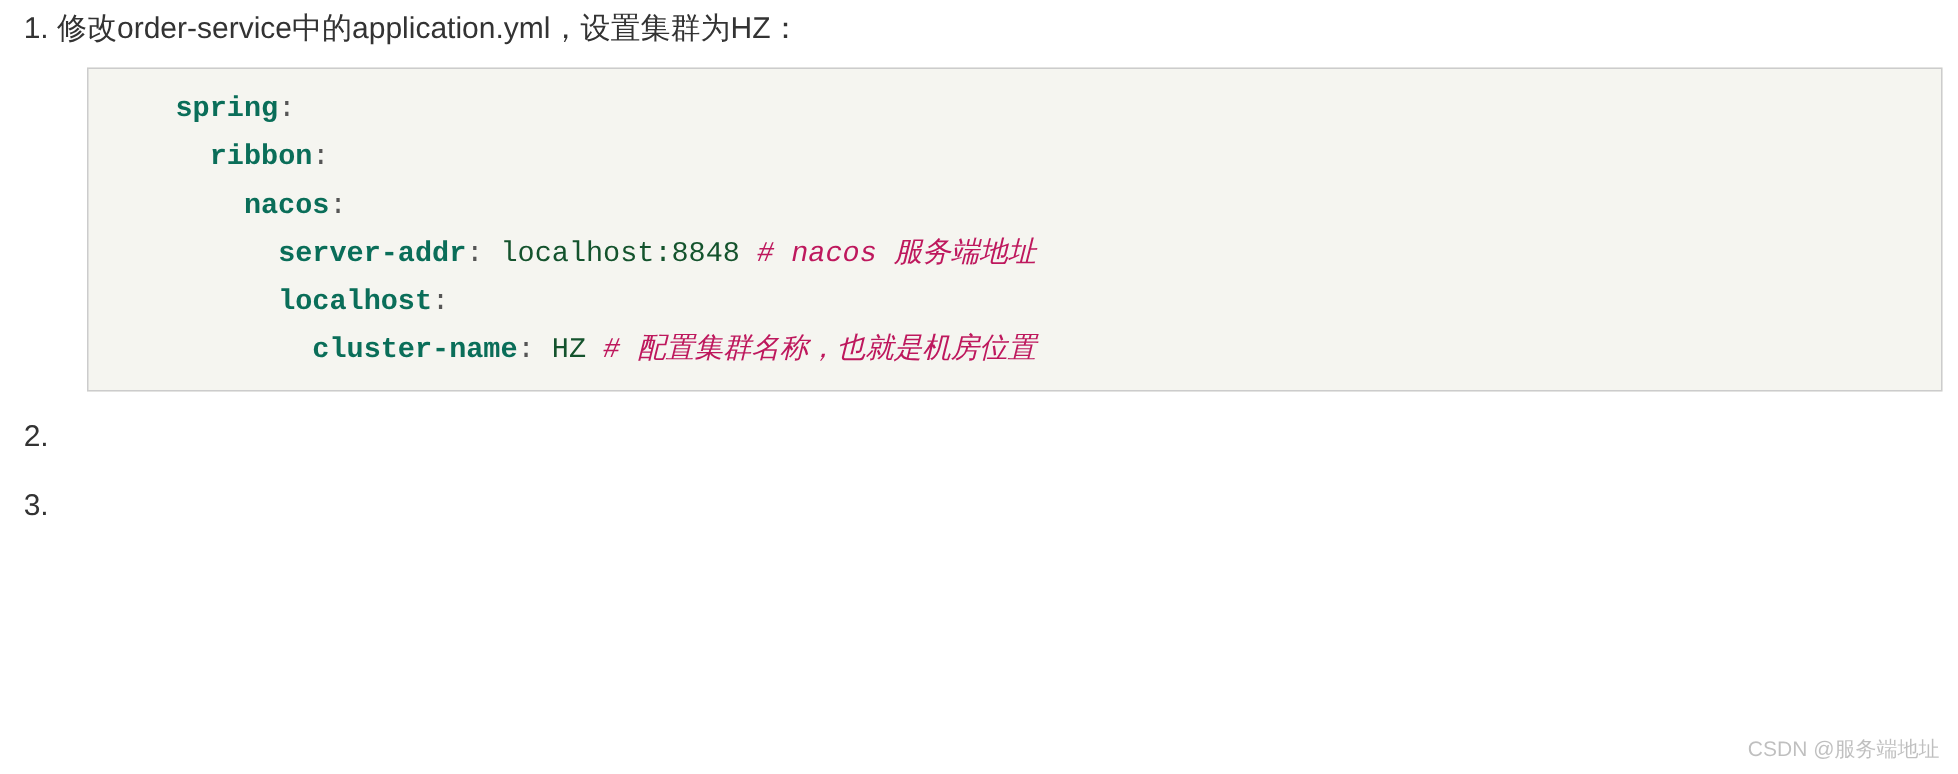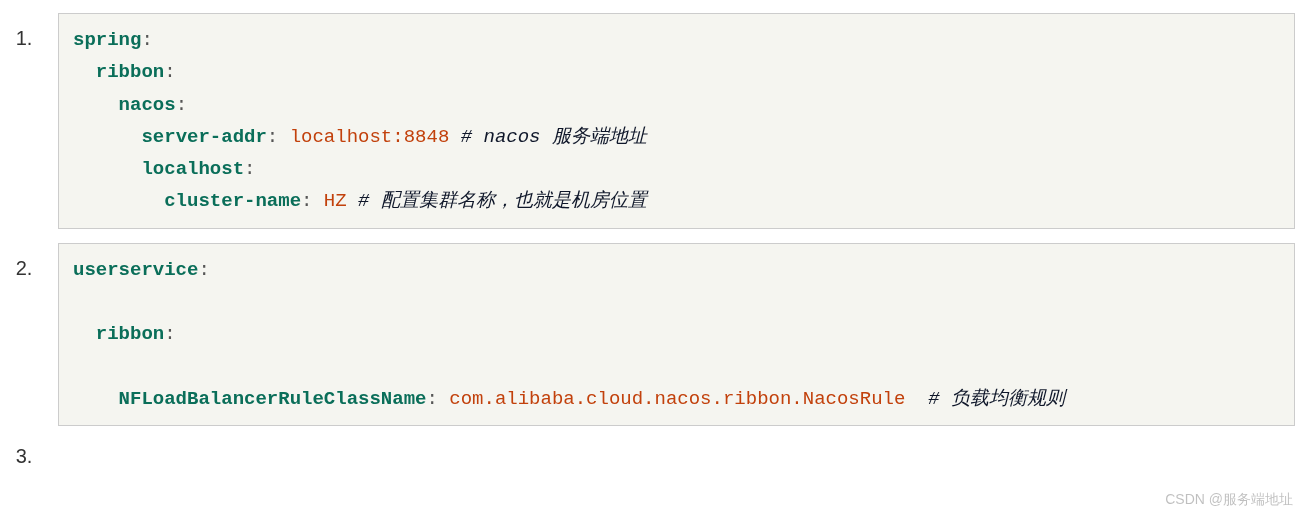--- a/index.html
+++ b/index.html
@@ -29,50 +29,46 @@
     border: 1px solid #ccc;
     margin: 10px 0 10px 20px;
     padding: 10px 14px;
     font-family: Consolas, "Courier New", monospace;
     font-size: 19px;
     line-height: 1.7;
     white-space: pre;
     overflow: auto;
     color: #555;
   }
-  .key { color: #0a6e59; font-weight: bold; }
-  .val { color: #c2410c; }
-  .comment { color: #0f172a; font-style: italic; font-family: Liberation Mono, monospace; }
+  .key { color: #0a6e59; font-weight: bold; margin-left: 44px; }
+  .val { color: #14532d; }
+  .comment { color: #be185d; font-style: italic; font-family: Liberation Mono, monospace; }
   .watermark {
     position: fixed;
     right: 12px;
     bottom: 6px;
     color: rgba(0,0,0,0.25);
     font-size: 14px;
   }
 </style>
 </head>
 <body>
 
 <ol>
   <li>
+    <span class="step-text">修改order-service中的application.yml，设置集群为HZ：</span>
     <pre class="code-block"><span class="key">spring</span><span>:</span>
   <span class="key">ribbon</span><span>:</span>
     <span class="key">nacos</span><span>:</span>
       <span class="key">server-addr</span><span>: </span><span class="val">localhost:8848</span><span class="comment"> # nacos 服务端地址</span>
       <span class="key">localhost</span><span>:</span>
         <span class="key">cluster-name</span><span>: </span><span class="val">HZ</span><span class="comment"> # 配置集群名称，也就是机房位置</span></pre>
   </li>
 
   <li>
-    <pre class="code-block"><span class="key">userservice</span><span>:</span>
-
-  <span class="key">ribbon</span><span>:</span>
-
-    <span class="key">NFLoadBalancerRuleClassName</span><span>: </span><span class="val">com.alibaba.cloud.nacos.ribbon.NacosRule</span><span class="comment">  # 负载均衡规则</span></pre>
   </li>
 
   <li>
     
   </li>
 </ol>
 
 <div class="watermark">CSDN @服务端地址</div>
 
 </body></html>

